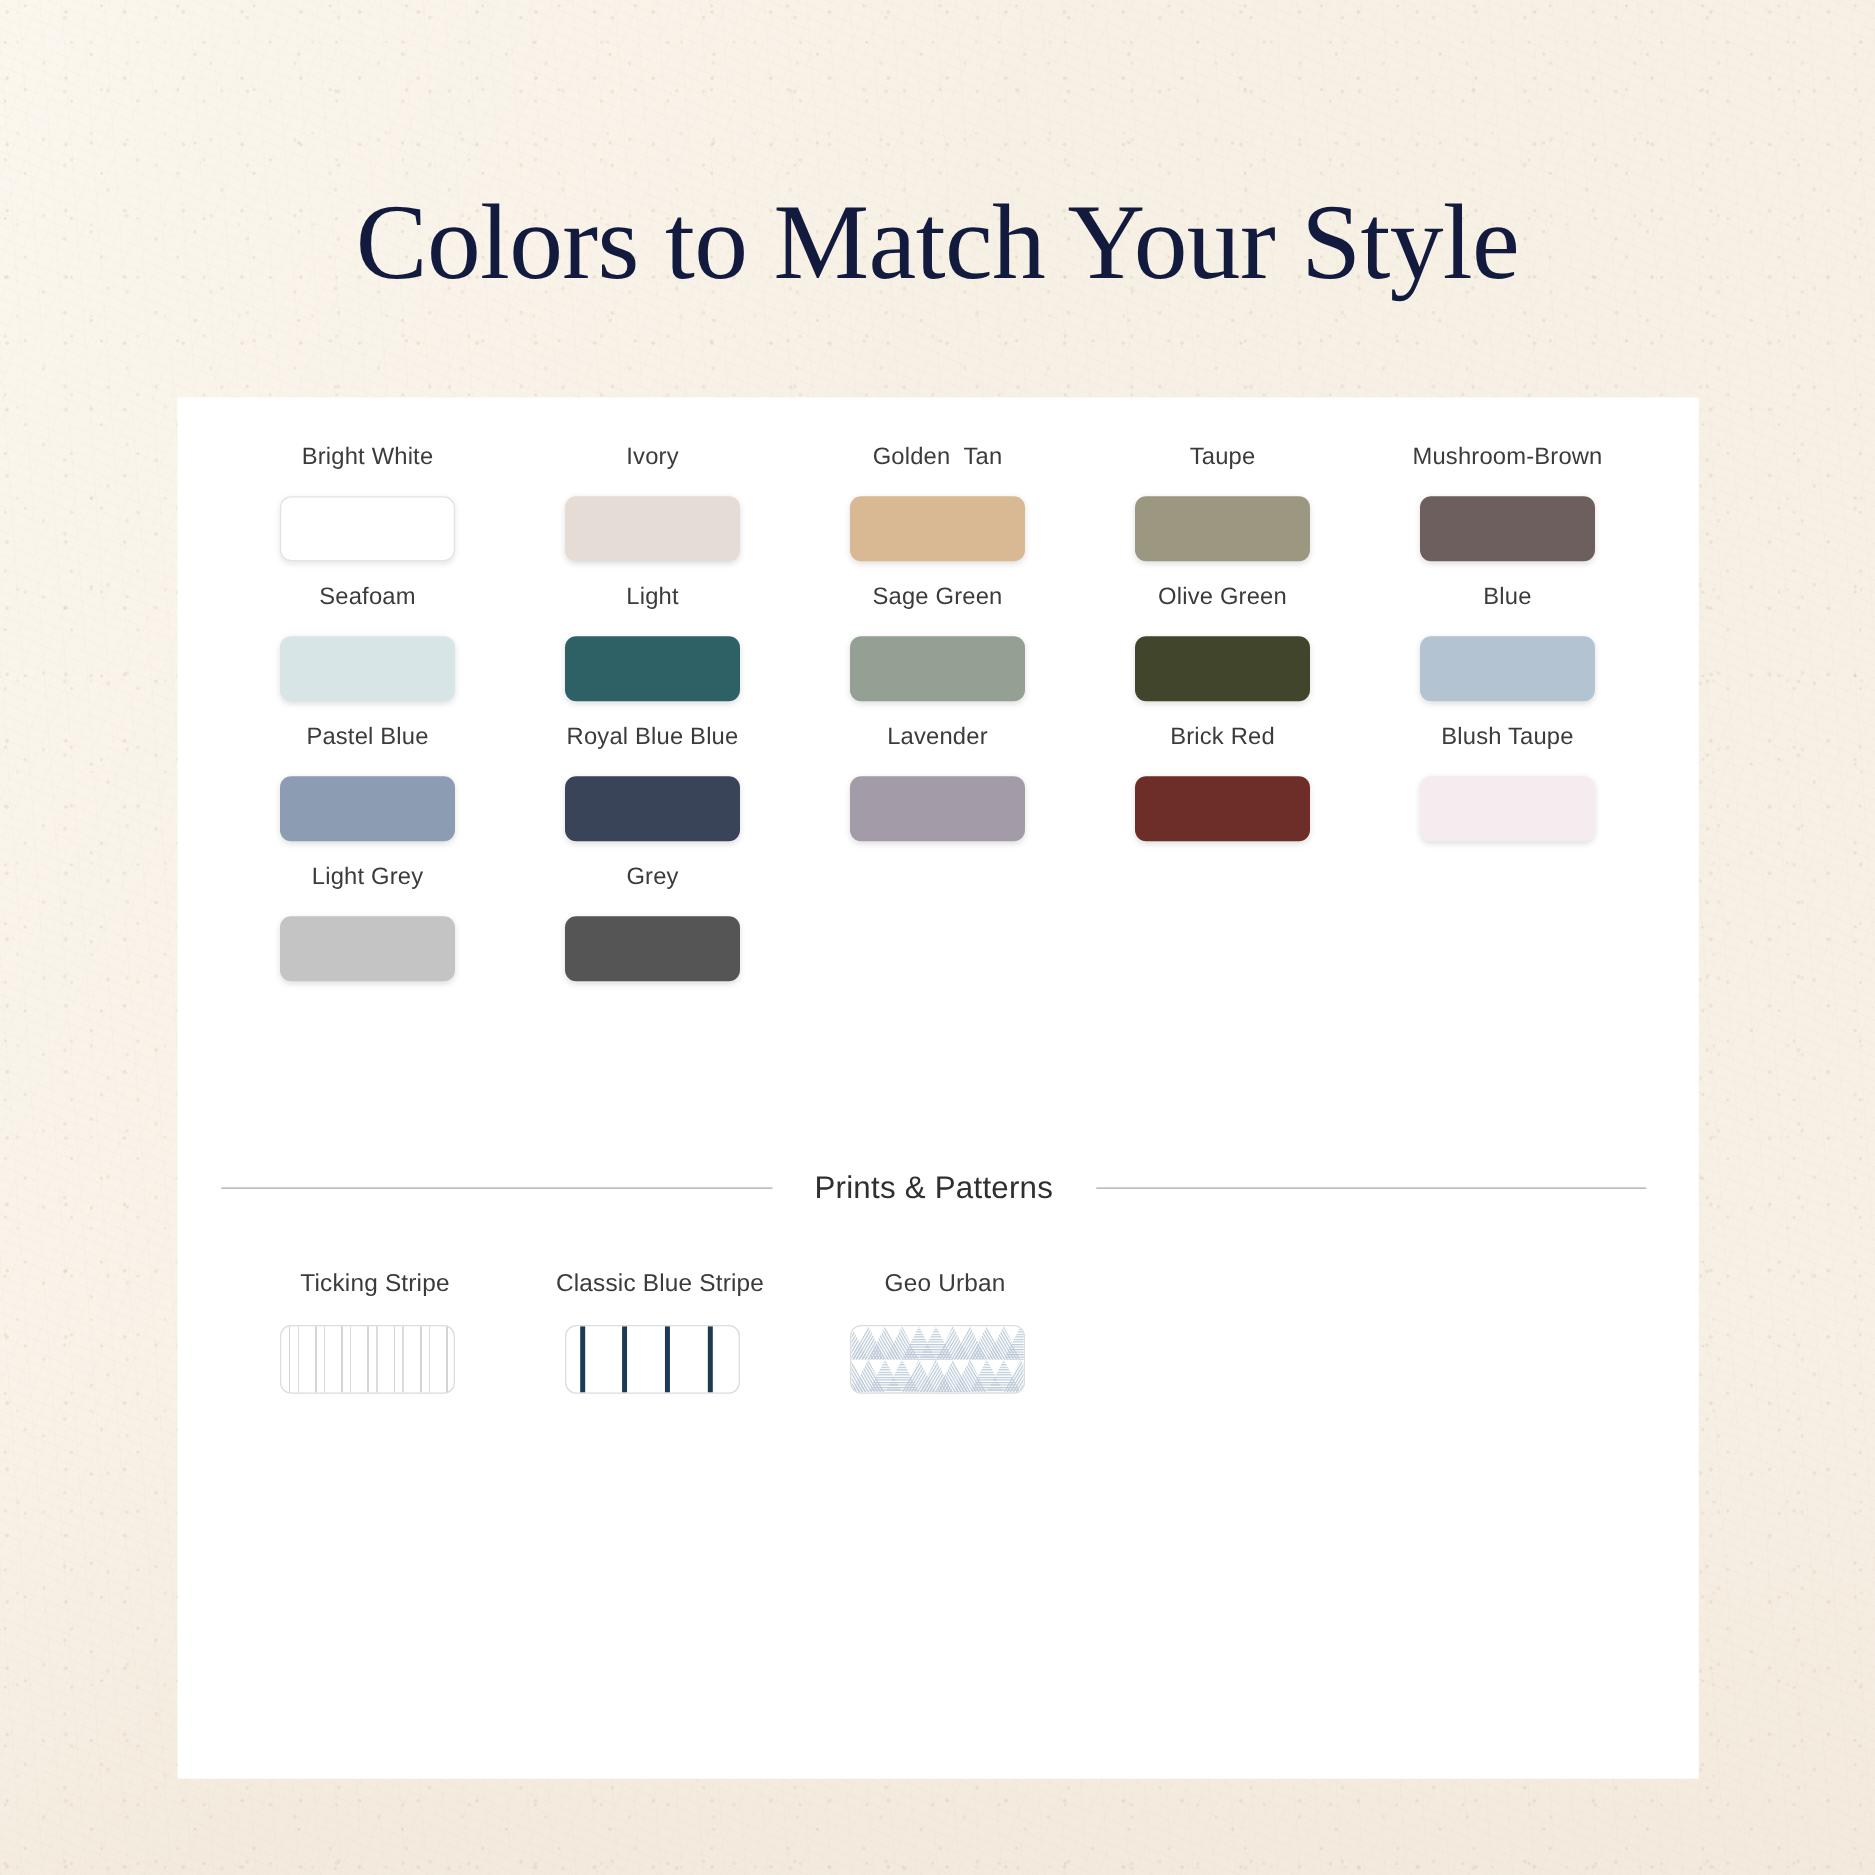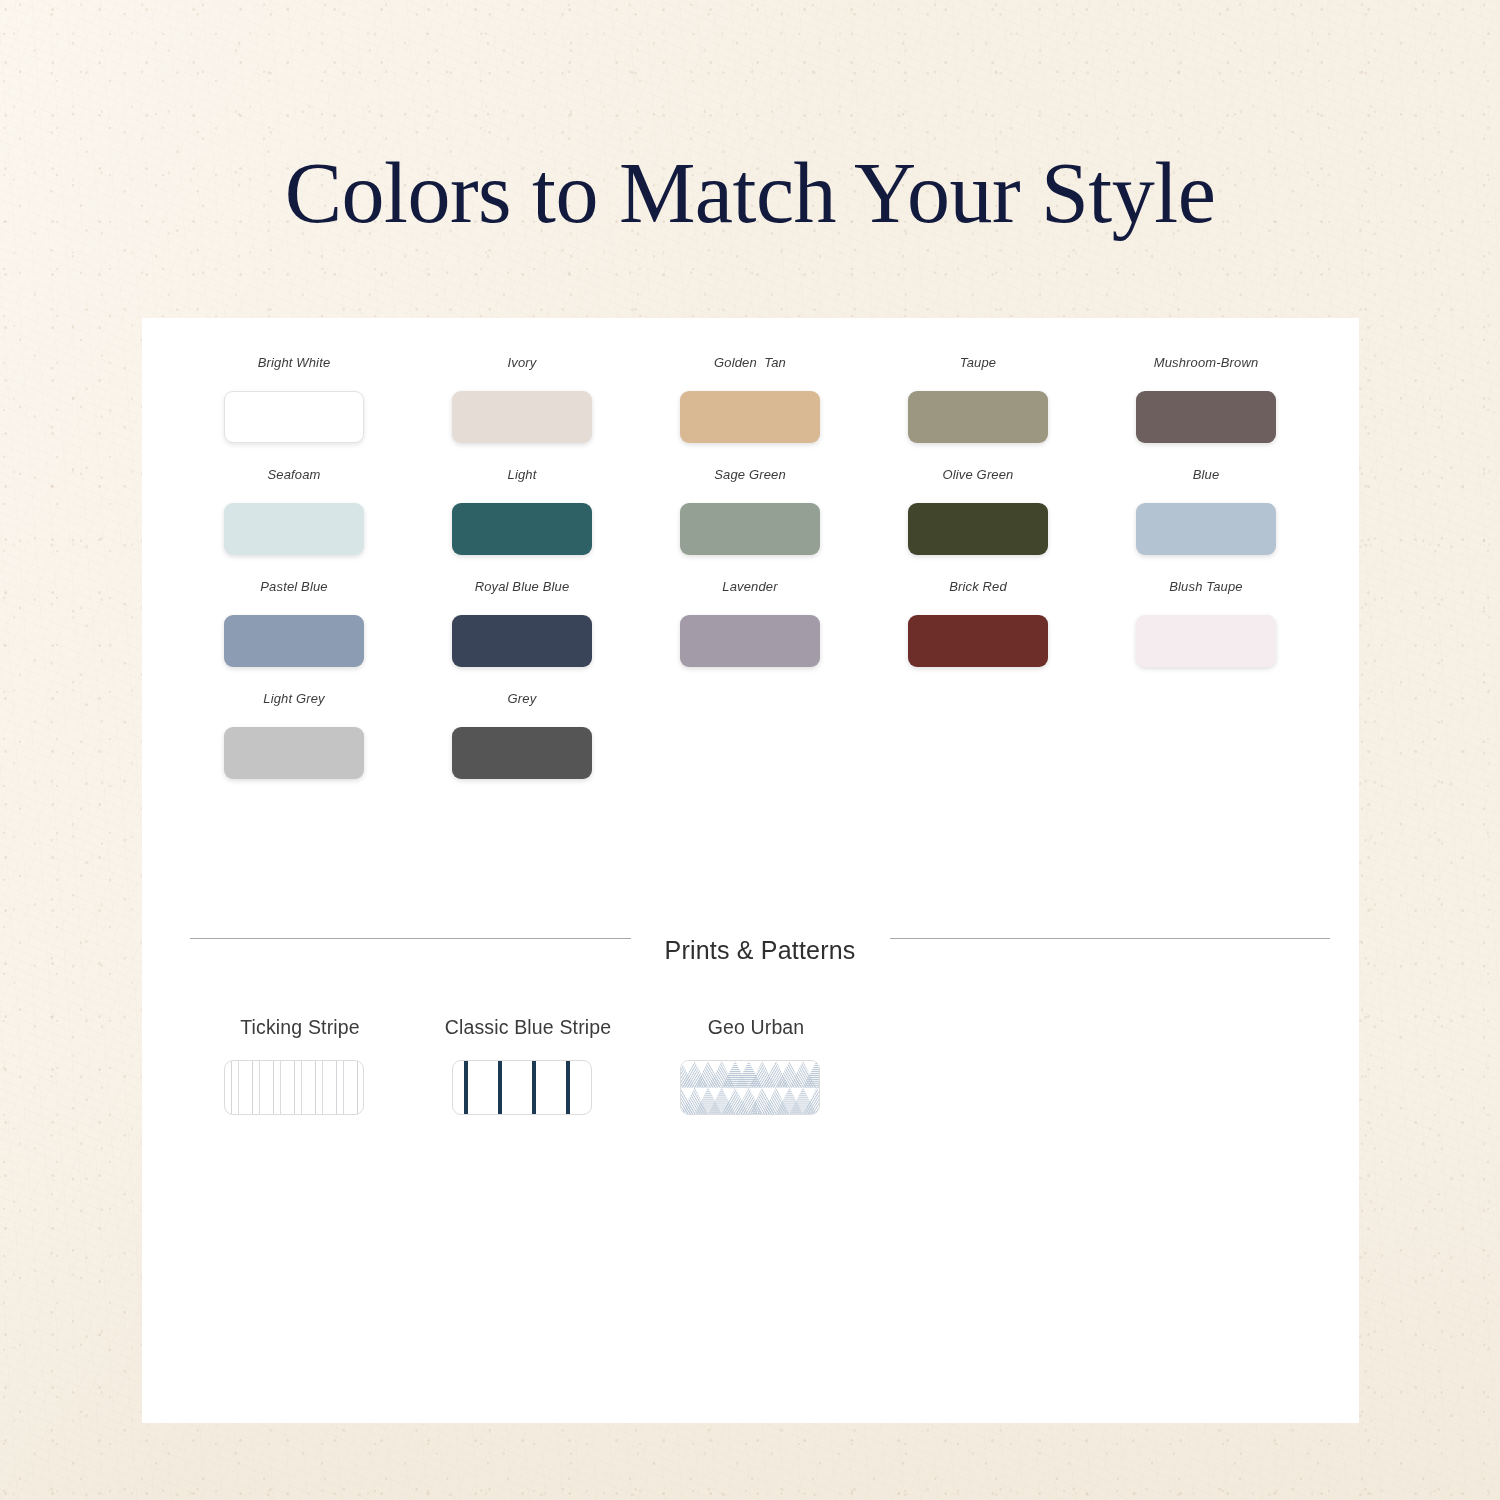--- a/index.html
+++ b/index.html
@@ -89,49 +89,48 @@
   .swatch-cell {
     display: flex;
     flex-direction: column;
     align-items: center;
     height: 112px;
   }
   .swatch-cell.empty { visibility: hidden; }
 
   .swatch-label {
     font-family: "Liberation Sans", sans-serif;
-    font-size: 13px;
+    font-size: 19px;
     font-weight: 400;
     letter-spacing: 0.15px;
     color: #3b3b3b;
     white-space: pre;
     line-height: 1;
     margin-bottom: 22px;
-    font-style: italic;
   }
 
   .swatch-chip {
     width: 140px;
     height: 52px;
     border-radius: 9px;
     box-shadow: 0 2px 5px rgba(0,0,0,0.13);
   }
   .swatch-chip.outlined {
     box-shadow: 0 2px 5px rgba(0,0,0,0.10);
     border: 1px solid #e3e3e3;
   }
 
   
   #prints-divider {
     position: absolute;
-    left: 48px;
+    left: 35px;
     top: 620px;
     width: 1140px;
     display: flex;
-    align-items: flex-start;
+    align-items: center;
     gap: 34px;
   }
   #prints-divider .rule {
     flex: 1 1 auto;
     height: 1px;
     background: #a8a8a8;
   }
   #prints-heading {
     font-family: "Liberation Sans", sans-serif;
     font-size: 25px;

